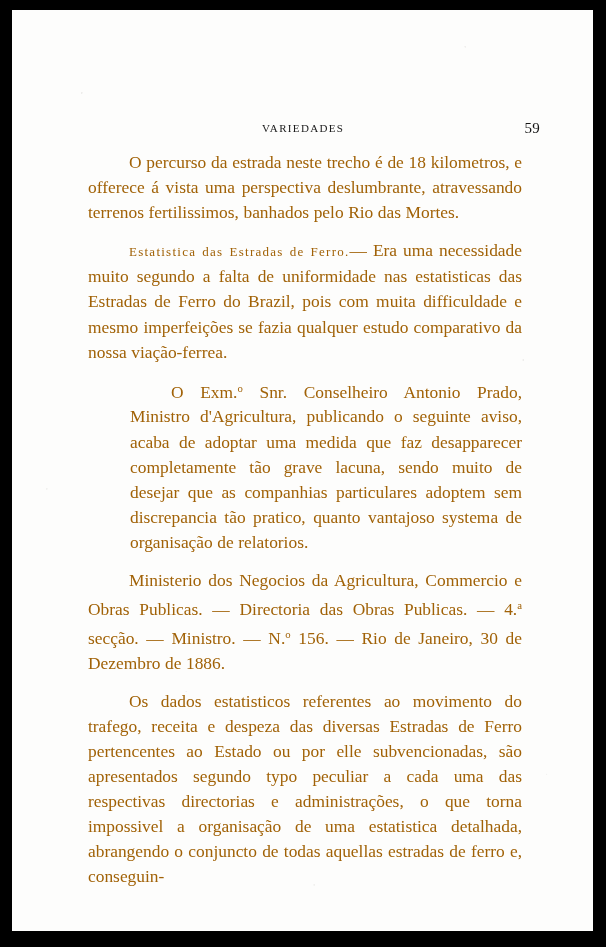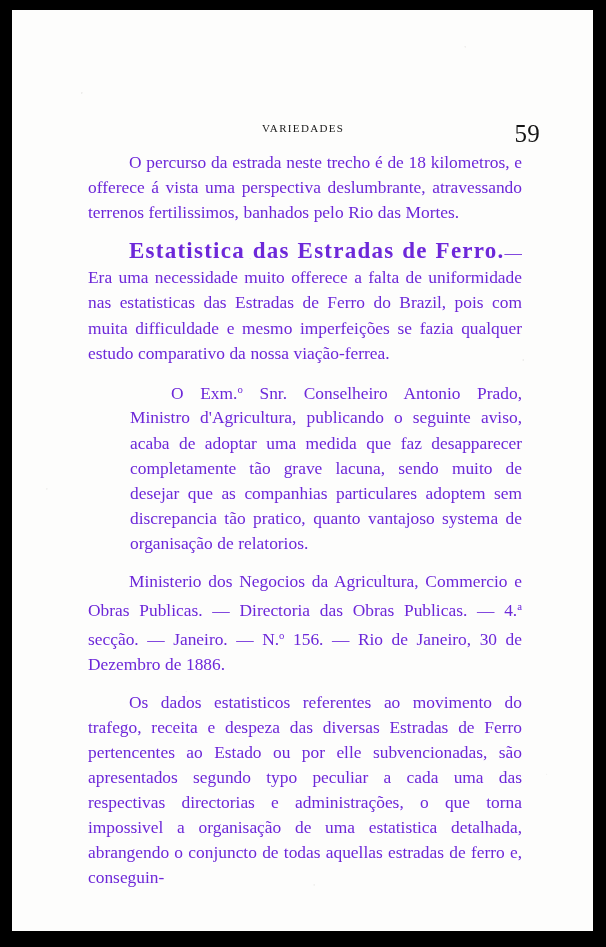--- a/index.html
+++ b/index.html
@@ -71,59 +71,59 @@
     text-align: center;
     font-size: 11px;
     letter-spacing: 1.35px;
     color: #1a1a1a;
     text-indent: 1.35px;
   }
   #page-number {
     position: absolute;
     right: 53px;
     top: 2px;
-    font-size: 25px;
+    font-size: 15px;
     color: #141414;
     letter-spacing: 0.3px;
   }
 
   
   #text-column {
     position: absolute;
     left: 76px;
     top: 140px;
     width: 434px;
   }
 
   p.para {
     margin: 0;
     font-size: 17.4px;
     line-height: 25.1px;
-    color: #6d28d9;
+    color: #a16207;
     text-align: justify;
     text-indent: 41px;
     word-spacing: 0.2px;
     -webkit-hyphens: none;
     hyphens: none;
   }
   p.para.gap-small { margin-top: 11px; margin-left: 42px; }
   p.para.gap-medium { margin-top: 13px; }
 
   
   p.para::after {
     content: "";
     display: inline-block;
     width: 100%;
   }
   p.para.ragged-last::after { display: none; }
 
   .run-in-heading {
-    font-weight: bold;
+    font-weight: normal;
     letter-spacing: 1.25px;
-    font-size: 23px;
+    font-size: 13px;
   }
 
   .ordinal {
     font-size: 0.62em;
     vertical-align: 0.52em;
     letter-spacing: 0;
   }
 
   .emdash { letter-spacing: 0; }
 </style>
@@ -138,23 +138,23 @@
 
     <div id="running-head">
       <div id="header-title">VARIEDADES</div>
       <div id="page-number">59</div>
     </div>
 
     <div id="text-column">
 
       <p class="para ragged-last">O percurso da estrada neste trecho é de 18 kilometros, e offerece á vista uma perspectiva deslumbrante, atravessando terrenos fertilissimos, banhados pelo Rio das Mortes.</p>
 
-      <p class="para ragged-last gap-medium"><span class="run-in-heading">Estatistica das Estradas de Ferro.</span><span class="emdash">—</span><span> Era uma necessidade muito offerece a falta de uniformidade nas estatisticas das Estradas de Ferro do Brazil, pois com muita difficuldade e mesmo imperfeições se fazia qualquer estudo comparativo da nossa viação-ferrea.</span></p>
+      <p class="para ragged-last gap-medium"><span class="run-in-heading">Estatistica das Estradas de Ferro.</span><span class="emdash">—</span><span> Era uma necessidade muito segundo a falta de uniformidade nas estatisticas das Estradas de Ferro do Brazil, pois com muita difficuldade e mesmo imperfeições se fazia qualquer estudo comparativo da nossa viação-ferrea.</span></p>
 
       <p class="para ragged-last gap-small"><span>O Exm.</span><span class="ordinal">o</span><span> Snr. Conselheiro Antonio Prado, Ministro d'Agricultura, publicando o seguinte aviso, acaba de adoptar uma medida que faz desapparecer completamente tão grave lacuna, sendo muito de desejar que as companhias particulares adoptem sem discrepancia tão pratico, quanto vantajoso systema de organisação de relatorios.</span></p>
 
-      <p class="para ragged-last gap-medium"><span>Ministerio dos Negocios da Agricultura, Commercio e Obras Publicas. — Directoria das Obras Publicas. — 4.</span><span class="ordinal">a</span><span> secção. — Janeiro. — N.</span><span class="ordinal">o</span><span> 156. — Rio de Janeiro, 30 de Dezembro de 1886.</span></p>
+      <p class="para ragged-last gap-medium"><span>Ministerio dos Negocios da Agricultura, Commercio e Obras Publicas. — Directoria das Obras Publicas. — 4.</span><span class="ordinal">a</span><span> secção. — Ministro. — N.</span><span class="ordinal">o</span><span> 156. — Rio de Janeiro, 30 de Dezembro de 1886.</span></p>
 
       <p class="para gap-medium">Os dados estatisticos referentes ao movimento do trafego, receita e despeza das diversas Estradas de Ferro pertencentes ao Estado ou por elle subvencionadas, são apresentados segundo typo peculiar a cada uma das respectivas directorias e administrações, o que torna impossivel a organisação de uma estatistica detalhada, abrangendo o conjuncto de todas aquellas estradas de ferro e, conseguin-</p>
 
     </div>
   </div>
 </div>
 
 </body></html>

